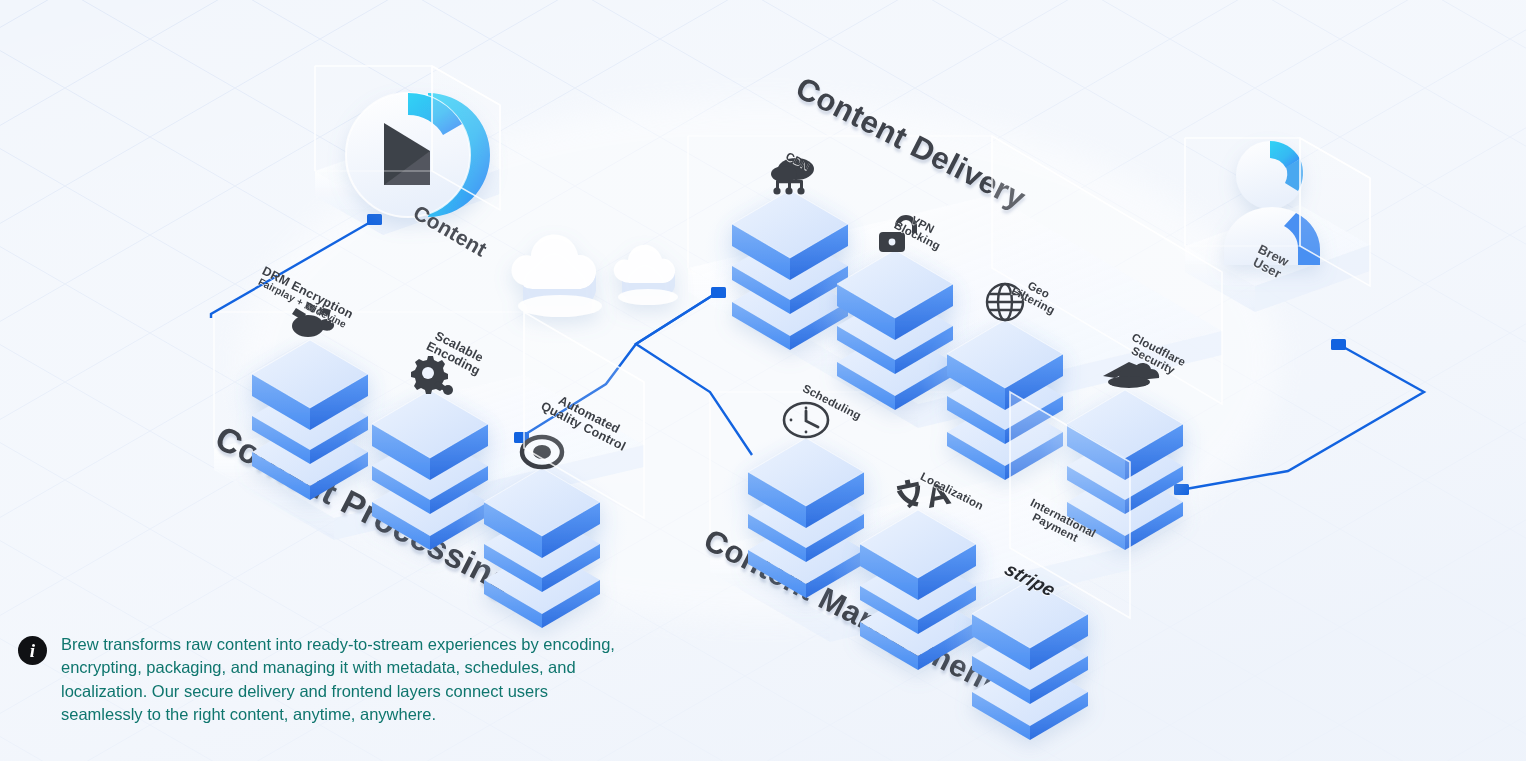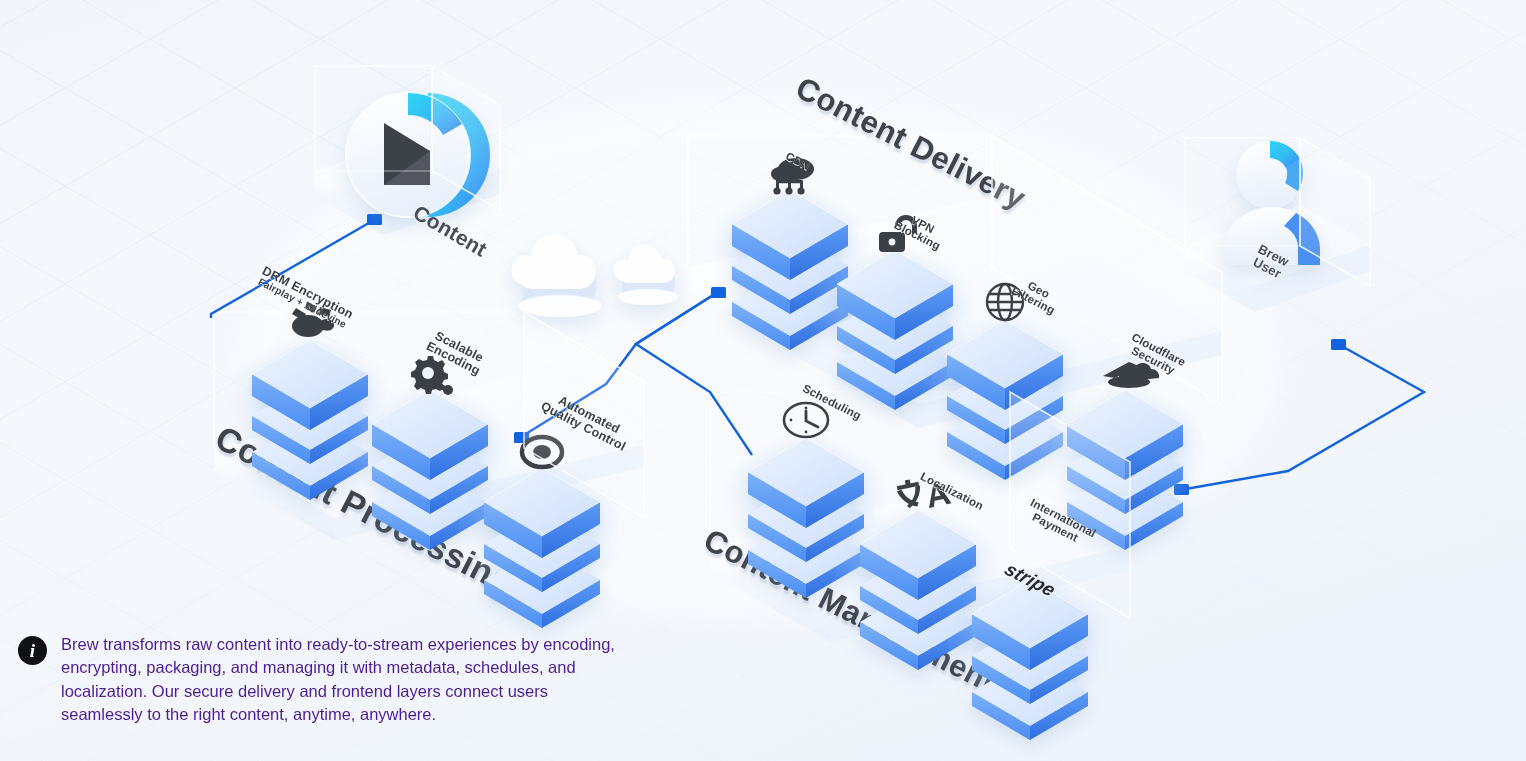--- a/index.html
+++ b/index.html
@@ -46,21 +46,21 @@
   }
   #caption .info-dot{
     flex:0 0 auto;width:29px;height:29px;border-radius:50%;
     background:#101114;color:#fff;
     display:flex;align-items:center;justify-content:center;
     font-family:"Liberation Serif", serif;
     font-style:italic;font-weight:700;font-size:19px;
     margin-top:3px;
   }
   #caption p{
-    margin:0;font-size:16.5px;line-height:1.42;color:#4c1d95;
+    margin:0;font-size:16.5px;line-height:1.42;color:#0f766e;
     font-family:"Liberation Sans", sans-serif;
   }
 </style>
 </head>
 <body>
 
 <div id="stage">
 
   <svg class="layer" width="1526" height="761" viewBox="0 0 1526 761">
     <defs>

